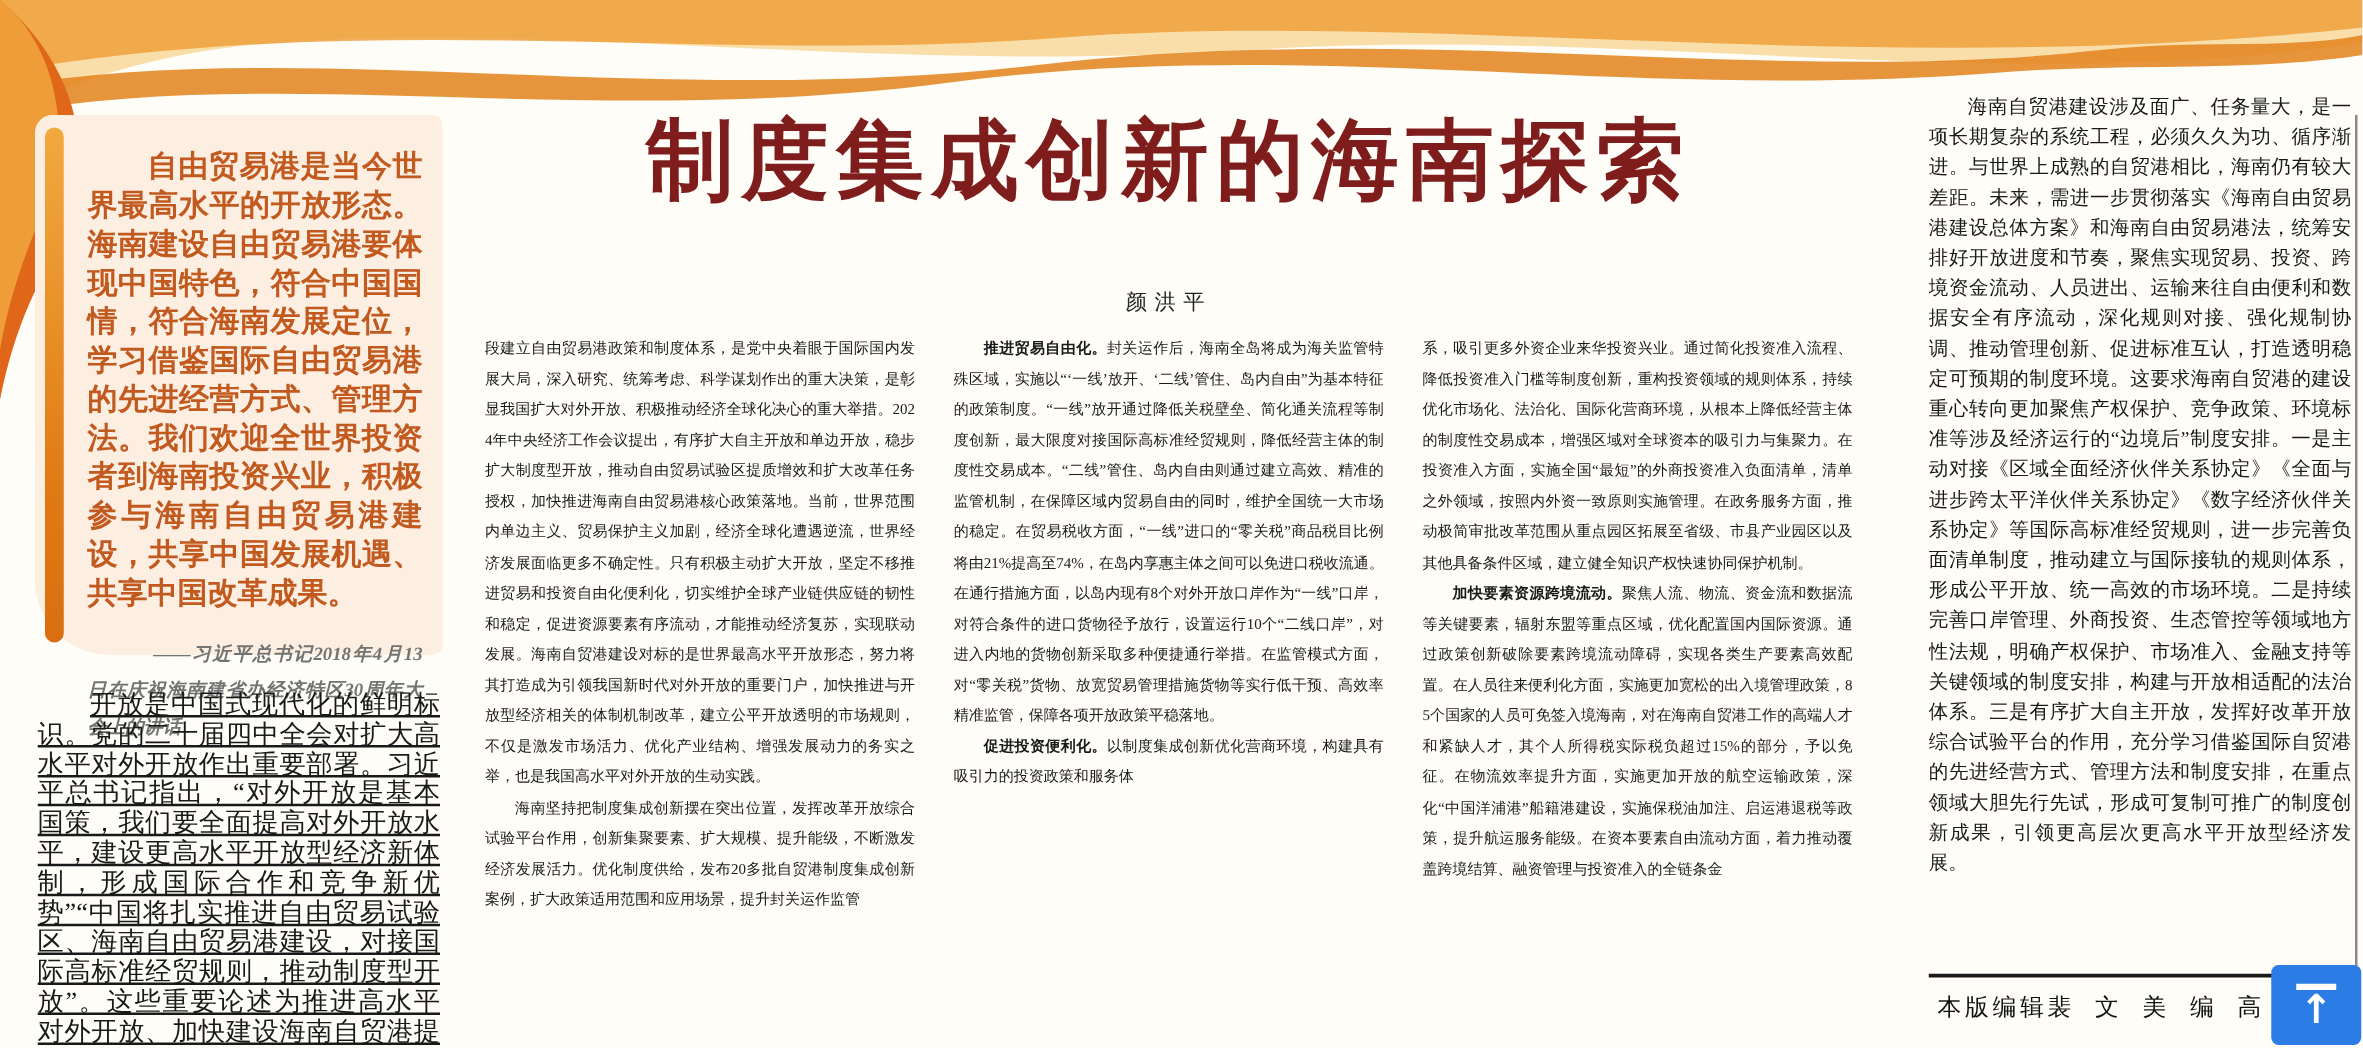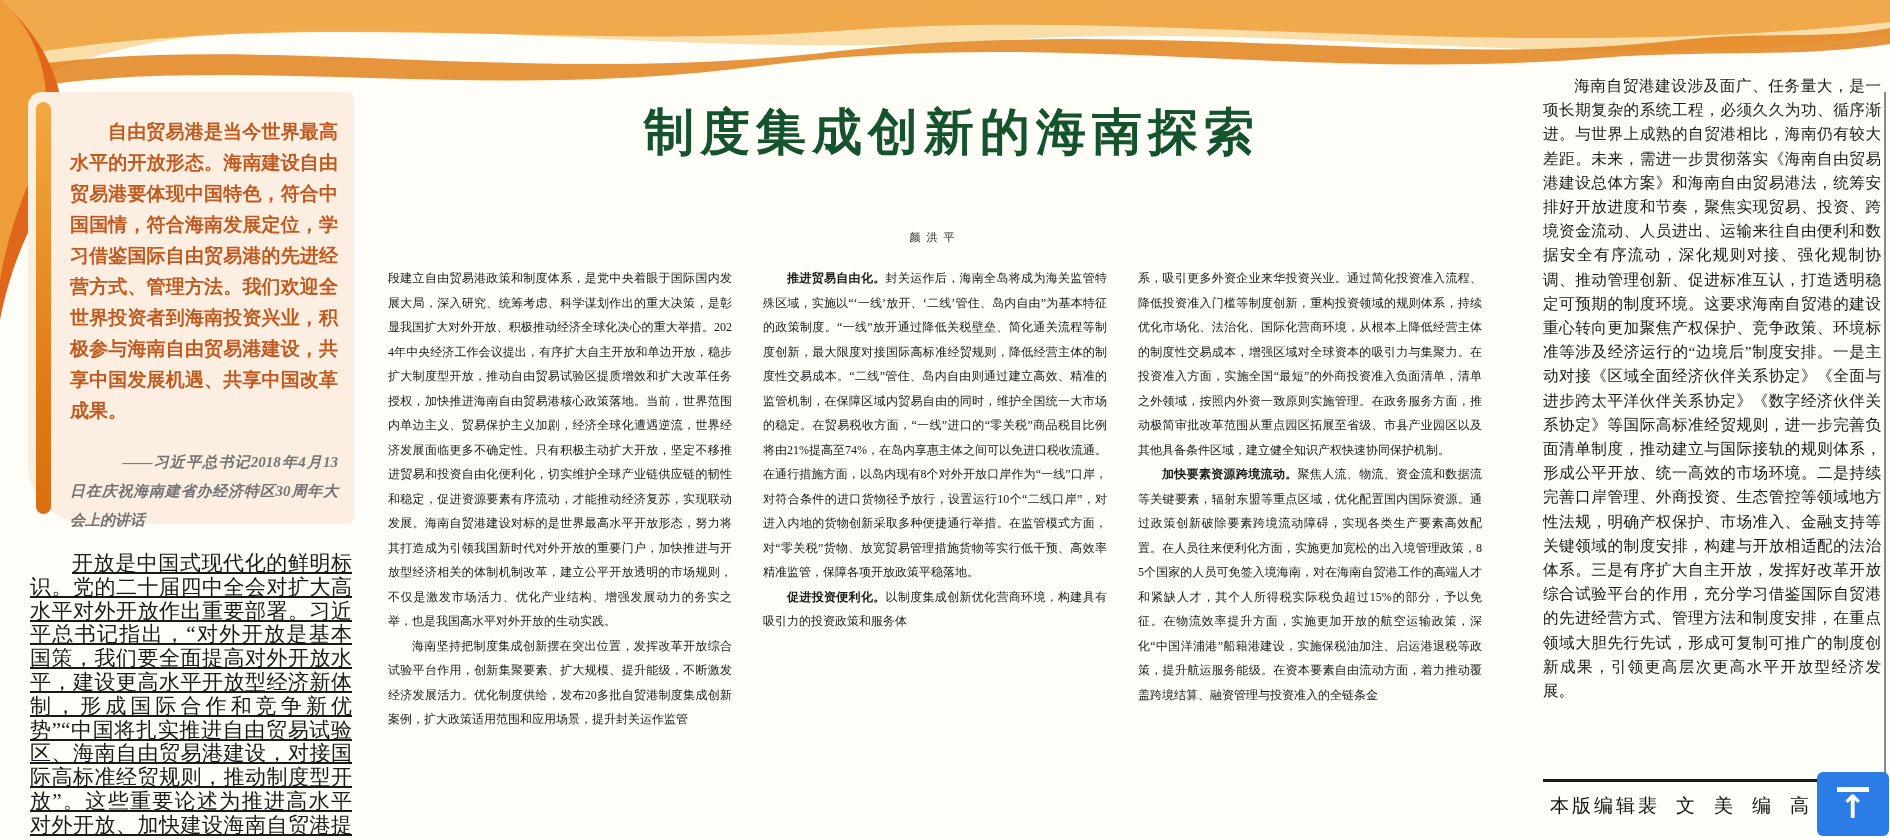--- a/index.html
+++ b/index.html
@@ -17,38 +17,38 @@
     position:absolute;left:28px;top:92px;width:326px;height:432px;
     background:#fcefe2;border-radius:14px 8px 8px 60px;z-index:2;
     box-sizing:border-box;
   }
   .quote-bar{
     position:absolute;left:8px;top:10px;bottom:10px;width:15px;border-radius:10px;
     background:linear-gradient(180deg,#f2a93f 0%,#e07a15 70%,#d96f10 100%);
   }
   .quote-text{
     margin:26px 16px 0 42px;
-    font-family:Liberation Mono, monospace;
-    font-weight:700;font-size:19px;line-height:31px;color:#c25a20;
+    font-family:Liberation Sans, sans-serif;
+    font-weight:700;font-size:24px;line-height:31px;color:#c25a20;
     text-indent:2em;text-align:justify;word-break:break-all;
   }
   .quote-attr{
     margin:20px 16px 0 42px;
     font-size:15px;line-height:29px;color:#737373;
     font-style:italic;font-weight:600;text-indent:3.5em;text-align:justify;word-break:break-all;
   }
   
   .headline{
-    position:absolute;left:380px;top:82px;width:1110px;margin:17px;z-index:2;
-    text-align:center;font-size:50px;font-weight:900;letter-spacing:6px;color:#14532d;
+    position:absolute;left:380px;top:82px;width:1110px;margin:0;z-index:2;
+    text-align:center;font-size:70px;font-weight:900;letter-spacing:6px;color:#7f1d1d;
     font-family:"Liberation Serif","DejaVu Serif",serif;white-space:nowrap;
   }
   .author{
     position:absolute;left:380px;top:230px;width:1110px;z-index:2;
-    text-align:center;font-size:11px;letter-spacing:6px;color:#222;
+    text-align:center;font-size:17px;letter-spacing:6px;color:#222;
   }
   
   .col{
     position:absolute;z-index:2;
     font-size:12px;line-height:24.5px;color:#191919;
     text-align:justify;word-break:break-all;overflow:hidden;
   }
   .col p{margin:0;}
   .indent{text-indent:2em;}
   .col b{font-family:"Liberation Sans","DejaVu Sans",sans-serif;font-weight:700;}

